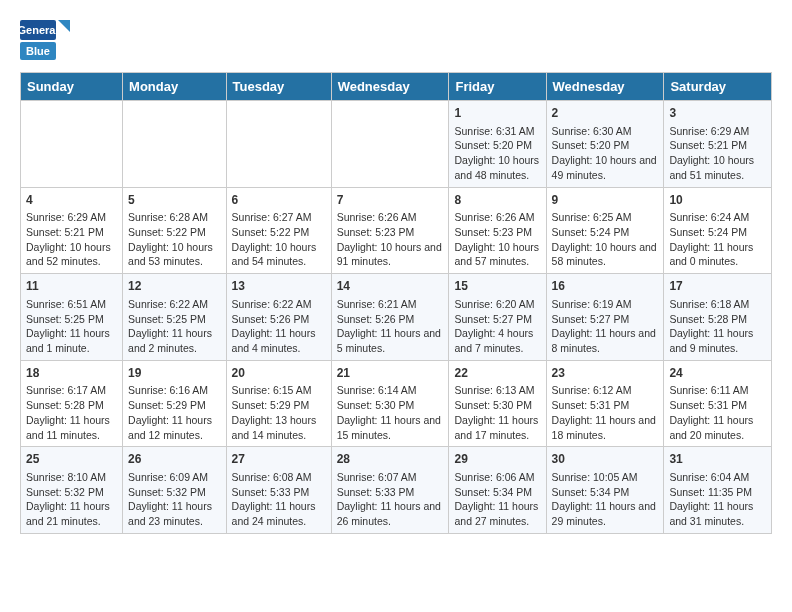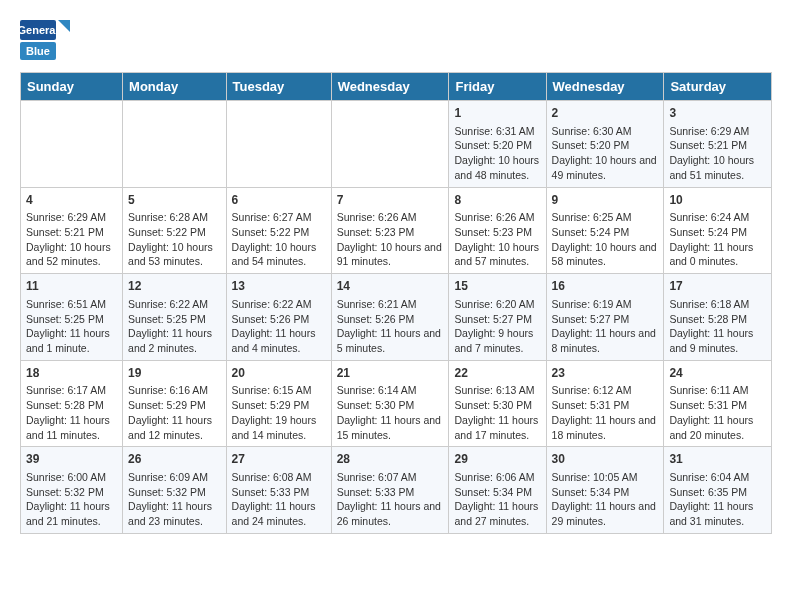--- a/index.html
+++ b/index.html
@@ -193,21 +193,21 @@
         <td>
           <span class="day-num">14</span>
           <div>Sunrise: 6:21 AM</div>
           <div>Sunset: 5:26 PM</div>
           <div>Daylight: 11 hours and 5 minutes.</div>
         </td>
         <td>
           <span class="day-num">15</span>
           <div>Sunrise: 6:20 AM</div>
           <div>Sunset: 5:27 PM</div>
-          <div>Daylight: 9 hours and 7 minutes.</div>
+          <div>Daylight: 4 hours and 7 minutes.</div>
         </td>
         <td>
           <span class="day-num">16</span>
           <div>Sunrise: 6:19 AM</div>
           <div>Sunset: 5:27 PM</div>
           <div>Daylight: 11 hours and 8 minutes.</div>
         </td>
         <td>
           <span class="day-num">17</span>
           <div>Sunrise: 6:18 AM</div>
@@ -225,21 +225,21 @@
         <td>
           <span class="day-num">19</span>
           <div>Sunrise: 6:16 AM</div>
           <div>Sunset: 5:29 PM</div>
           <div>Daylight: 11 hours and 12 minutes.</div>
         </td>
         <td>
           <span class="day-num">20</span>
           <div>Sunrise: 6:15 AM</div>
           <div>Sunset: 5:29 PM</div>
-          <div>Daylight: 19 hours and 14 minutes.</div>
+          <div>Daylight: 13 hours and 14 minutes.</div>
         </td>
         <td>
           <span class="day-num">21</span>
           <div>Sunrise: 6:14 AM</div>
           <div>Sunset: 5:30 PM</div>
           <div>Daylight: 11 hours and 15 minutes.</div>
         </td>
         <td>
           <span class="day-num">22</span>
           <div>Sunrise: 6:13 AM</div>
@@ -254,22 +254,22 @@
         </td>
         <td>
           <span class="day-num">24</span>
           <div>Sunrise: 6:11 AM</div>
           <div>Sunset: 5:31 PM</div>
           <div>Daylight: 11 hours and 20 minutes.</div>
         </td>
       </tr>
       <tr>
         <td>
-          <span class="day-num">39</span>
-          <div>Sunrise: 6:00 AM</div>
+          <span class="day-num">25</span>
+          <div>Sunrise: 8:10 AM</div>
           <div>Sunset: 5:32 PM</div>
           <div>Daylight: 11 hours and 21 minutes.</div>
         </td>
         <td>
           <span class="day-num">26</span>
           <div>Sunrise: 6:09 AM</div>
           <div>Sunset: 5:32 PM</div>
           <div>Daylight: 11 hours and 23 minutes.</div>
         </td>
         <td>
@@ -292,18 +292,18 @@
         </td>
         <td>
           <span class="day-num">30</span>
           <div>Sunrise: 10:05 AM</div>
           <div>Sunset: 5:34 PM</div>
           <div>Daylight: 11 hours and 29 minutes.</div>
         </td>
         <td>
           <span class="day-num">31</span>
           <div>Sunrise: 6:04 AM</div>
-          <div>Sunset: 6:35 PM</div>
+          <div>Sunset: 11:35 PM</div>
           <div>Daylight: 11 hours and 31 minutes.</div>
         </td>
       </tr>
     </tbody>
 </table>
 
 </body></html>

